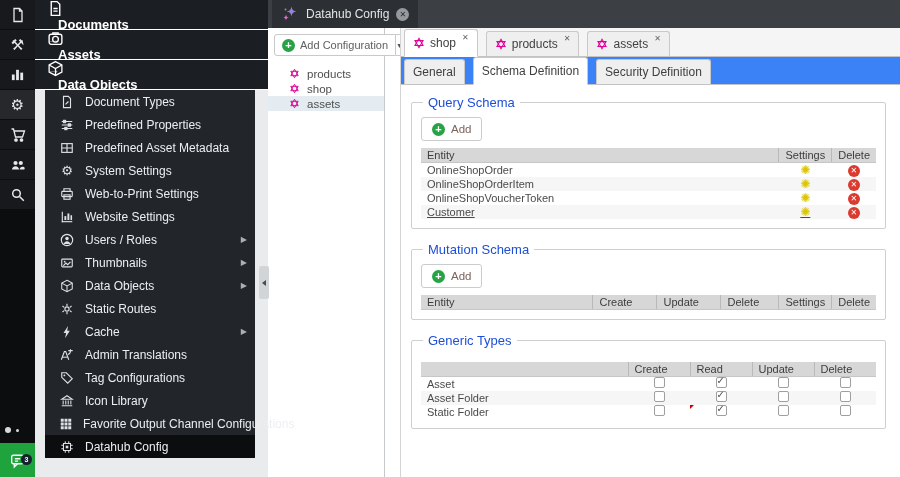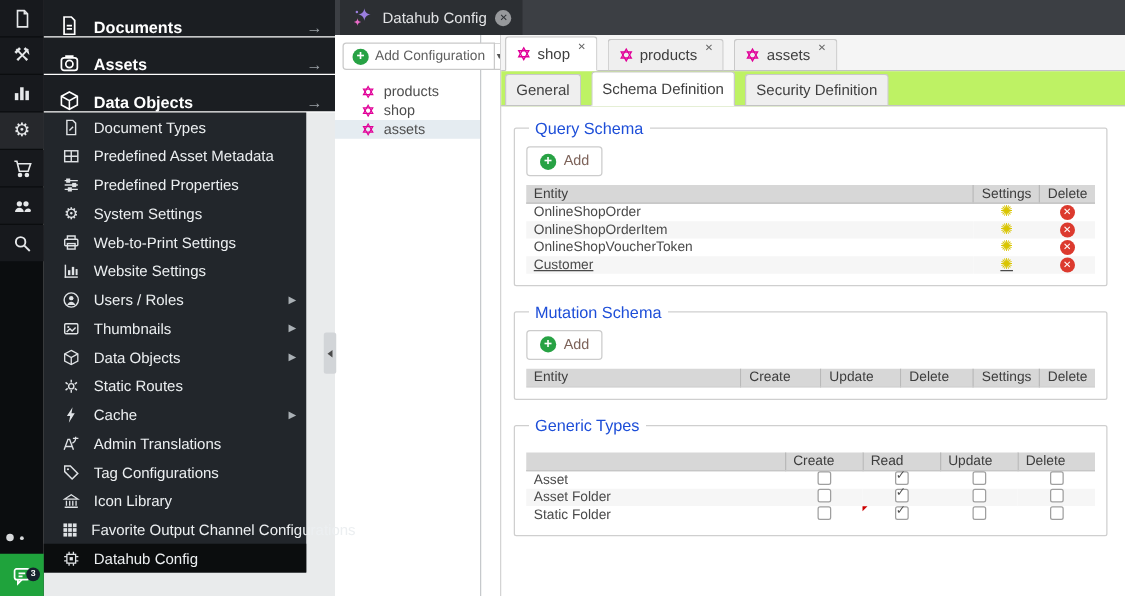--- a/index.html
+++ b/index.html
@@ -17,24 +17,24 @@
   .rail-dots i { display:block; border-radius:50%; background:#d7d9db; }
   .dot-lg { width:6px; height:6px; }
   .dot-sm { width:3px; height:3px; }
   .chat-box { position:absolute; left:0; bottom:0; width:35px; height:34px; background:#1fa33c; display:flex; align-items:center; justify-content:center; cursor:pointer; }
   .chat-wrap { position:relative; }
   .chat-badge { position:absolute; right:-6px; top:2px; width:11px; height:11px; border-radius:50%; background:#15222c; color:#fff; font-size:7px; line-height:11px; text-align:center; font-weight:bold; }
 
   
   .accordion-bg { position:absolute; left:35px; top:90px; width:233px; height:387px; background:#e9ebec; z-index:10; }
   .acc-headers { position:absolute; left:35px; top:0; width:233px; z-index:20; }
-  .acc-header { height:29px; margin-bottom:1px; background:#1b1e22; color:#fff; display:flex; align-items:flex-end; padding:0 10px 0 12px; cursor:pointer; }
+  .acc-header { height:29px; margin-bottom:1px; background:#1b1e22; color:#fff; display:flex; align-items:flex-start; padding:0 10px 0 12px; cursor:pointer;flex-direction:column; }
   .acc-header .h-label { font-size:13px; font-weight:bold; margin-left:11px; flex:1; }
   .h-arrow { color:#9aa0a5; font-size:13px; }
-  .submenu { position:absolute; left:35px; top:90px; width:210px; z-index:25; background:#22262b; }
+  .submenu { position:absolute; left:45px; top:90px; width:210px; z-index:25; background:#22262b; }
   .mi-row { height:23px; display:flex; align-items:center; padding:0 8px 0 14px; cursor:pointer; color:#eceff1; }
   .mi-row.active { background:#0b0d0e; }
   .mi-ic { width:16px; display:flex; justify-content:center; align-items:center; color:#dfe2e5; }
   .mi-label { font-size:12px; margin-left:10px; flex:1; white-space:nowrap; }
   .sub-arrow { color:#aab0b5; font-size:8px; }
 
   
   .splitter-handle { position:absolute; left:259px; top:266px; width:10px; height:33px; background:#d2d5d8; border-radius:2px; z-index:15; display:flex; align-items:center; justify-content:center; cursor:pointer; }
   .splitter-handle i { width:0; height:0; border-top:3px solid transparent; border-bottom:3px solid transparent; border-right:4px solid #4a4a4a; }
 
@@ -53,21 +53,21 @@
   .tree-items { margin-top:6px; }
   .tree-item { height:15px; display:flex; align-items:center; gap:7px; padding-left:21px; font-size:11.5px; color:#4e4e4e; cursor:pointer; }
   .tree-item.selected { background:#e5ecf1; }
 
   
   .main { position:absolute; left:400px; top:28px; right:0; bottom:0; background:#fff; border-left:1px solid #d4d4d4; z-index:5; }
   .tabstrip { height:29px; display:flex; align-items:flex-end; gap:8px; padding-left:3px; border-bottom:1px solid #c3c3c3; background:#f5f5f5; }
   .tab { height:26px; margin-bottom:-1px; display:flex; align-items:center; gap:5px; padding:0 8px; font-size:12px; color:#3f3f3f; background:#efefef; border:1px solid #c9c9c9; border-radius:3px 3px 0 0; border-bottom:1px solid #c3c3c3; cursor:pointer; position:relative; }
   .tab.active { background:#fff; border-bottom-color:#fff; height:28px; }
   .tab-close { font-size:8px; color:#666; position:relative; top:-6px; margin-left:1px; cursor:pointer; }
-  .subtabstrip { height:28px; background:#bef264; }
+  .subtabstrip { height:28px; background:#3b82f6; }
   .subtabstrip .tab { gap:0; }
 
   .body { padding:2px 14px 0 10px; }
   fieldset { border:1px solid #cfcfcf; border-radius:2px; padding:3px 9px 9px; margin:8px 0 13px; }
   legend { font-size:13px; color:#1d4ed8; padding:0 5px; margin-left:2px; }
   .add-btn { display:inline-flex; align-items:center; gap:6px; height:24px; border:1px solid #ccc; border-radius:3px; background:#fff; padding:0 10px; font-size:11.5px; color:#7d635a; margin:4px 0 7px; cursor:pointer; }
 
   table.grid { border-collapse:collapse; width:100%; }
   table.grid th { background:#d7d7d7; border-right:1px solid #b9b9b9; border-bottom:1px solid #c6c6c6; font-weight:normal; font-size:11px; color:#3d3d3d; padding:1px 6px; text-align:left; height:14px; }
   table.grid th:last-child { border-right:none; }
@@ -197,37 +197,37 @@
       <span class="mi-ic">
           <svg width="14" height="14" viewBox="0 0 16 16" fill="none" stroke="#dfe2e5" stroke-width="1.3">
             <path d="M4 1.5h5.5l2.5 2.5v10.5H4z"></path>
             <path d="M6.3 10.8l3.4-3.4"></path>
           </svg>
         </span>
       <span class="mi-label">Document Types</span>
     </div>
     <div class="mi-row">
       <span class="mi-ic">
-          <svg width="14" height="14" viewBox="0 0 16 16" fill="none" stroke="#dfe2e5" stroke-width="1.3">
-            <rect x="2" y="3" width="12" height="10"></rect>
-            <path d="M2 8h12M8 3v10"></path>
-          </svg>
-        </span>
-      <span class="mi-label">Predefined Asset Metadata</span>
-    </div>
-    <div class="mi-row">
-      <span class="mi-ic">
           <svg width="14" height="14" viewBox="0 0 16 16" stroke="#dfe2e5" stroke-width="1.3">
             <path d="M2 4h12M2 8h12M2 12h12"></path>
             <rect x="4" y="2.7" width="2.4" height="2.6" fill="#dfe2e5"></rect>
             <rect x="9.5" y="6.7" width="2.4" height="2.6" fill="#dfe2e5"></rect>
             <rect x="5.5" y="10.7" width="2.4" height="2.6" fill="#dfe2e5"></rect>
           </svg>
         </span>
       <span class="mi-label">Predefined Properties</span>
+    </div>
+    <div class="mi-row">
+      <span class="mi-ic">
+          <svg width="14" height="14" viewBox="0 0 16 16" fill="none" stroke="#dfe2e5" stroke-width="1.3">
+            <rect x="2" y="3" width="12" height="10"></rect>
+            <path d="M2 8h12M8 3v10"></path>
+          </svg>
+        </span>
+      <span class="mi-label">Predefined Asset Metadata</span>
     </div>
     <div class="mi-row">
       <span class="mi-ic glyph" style="font-size:13px">⚙</span>
       <span class="mi-label">System Settings</span>
     </div>
     <div class="mi-row">
       <span class="mi-ic">
           <svg width="14" height="14" viewBox="0 0 16 16" fill="none" stroke="#dfe2e5" stroke-width="1.3">
             <path d="M4.5 5V2h7v3"></path>
             <rect x="2" y="5" width="12" height="6" rx="1"></rect>

